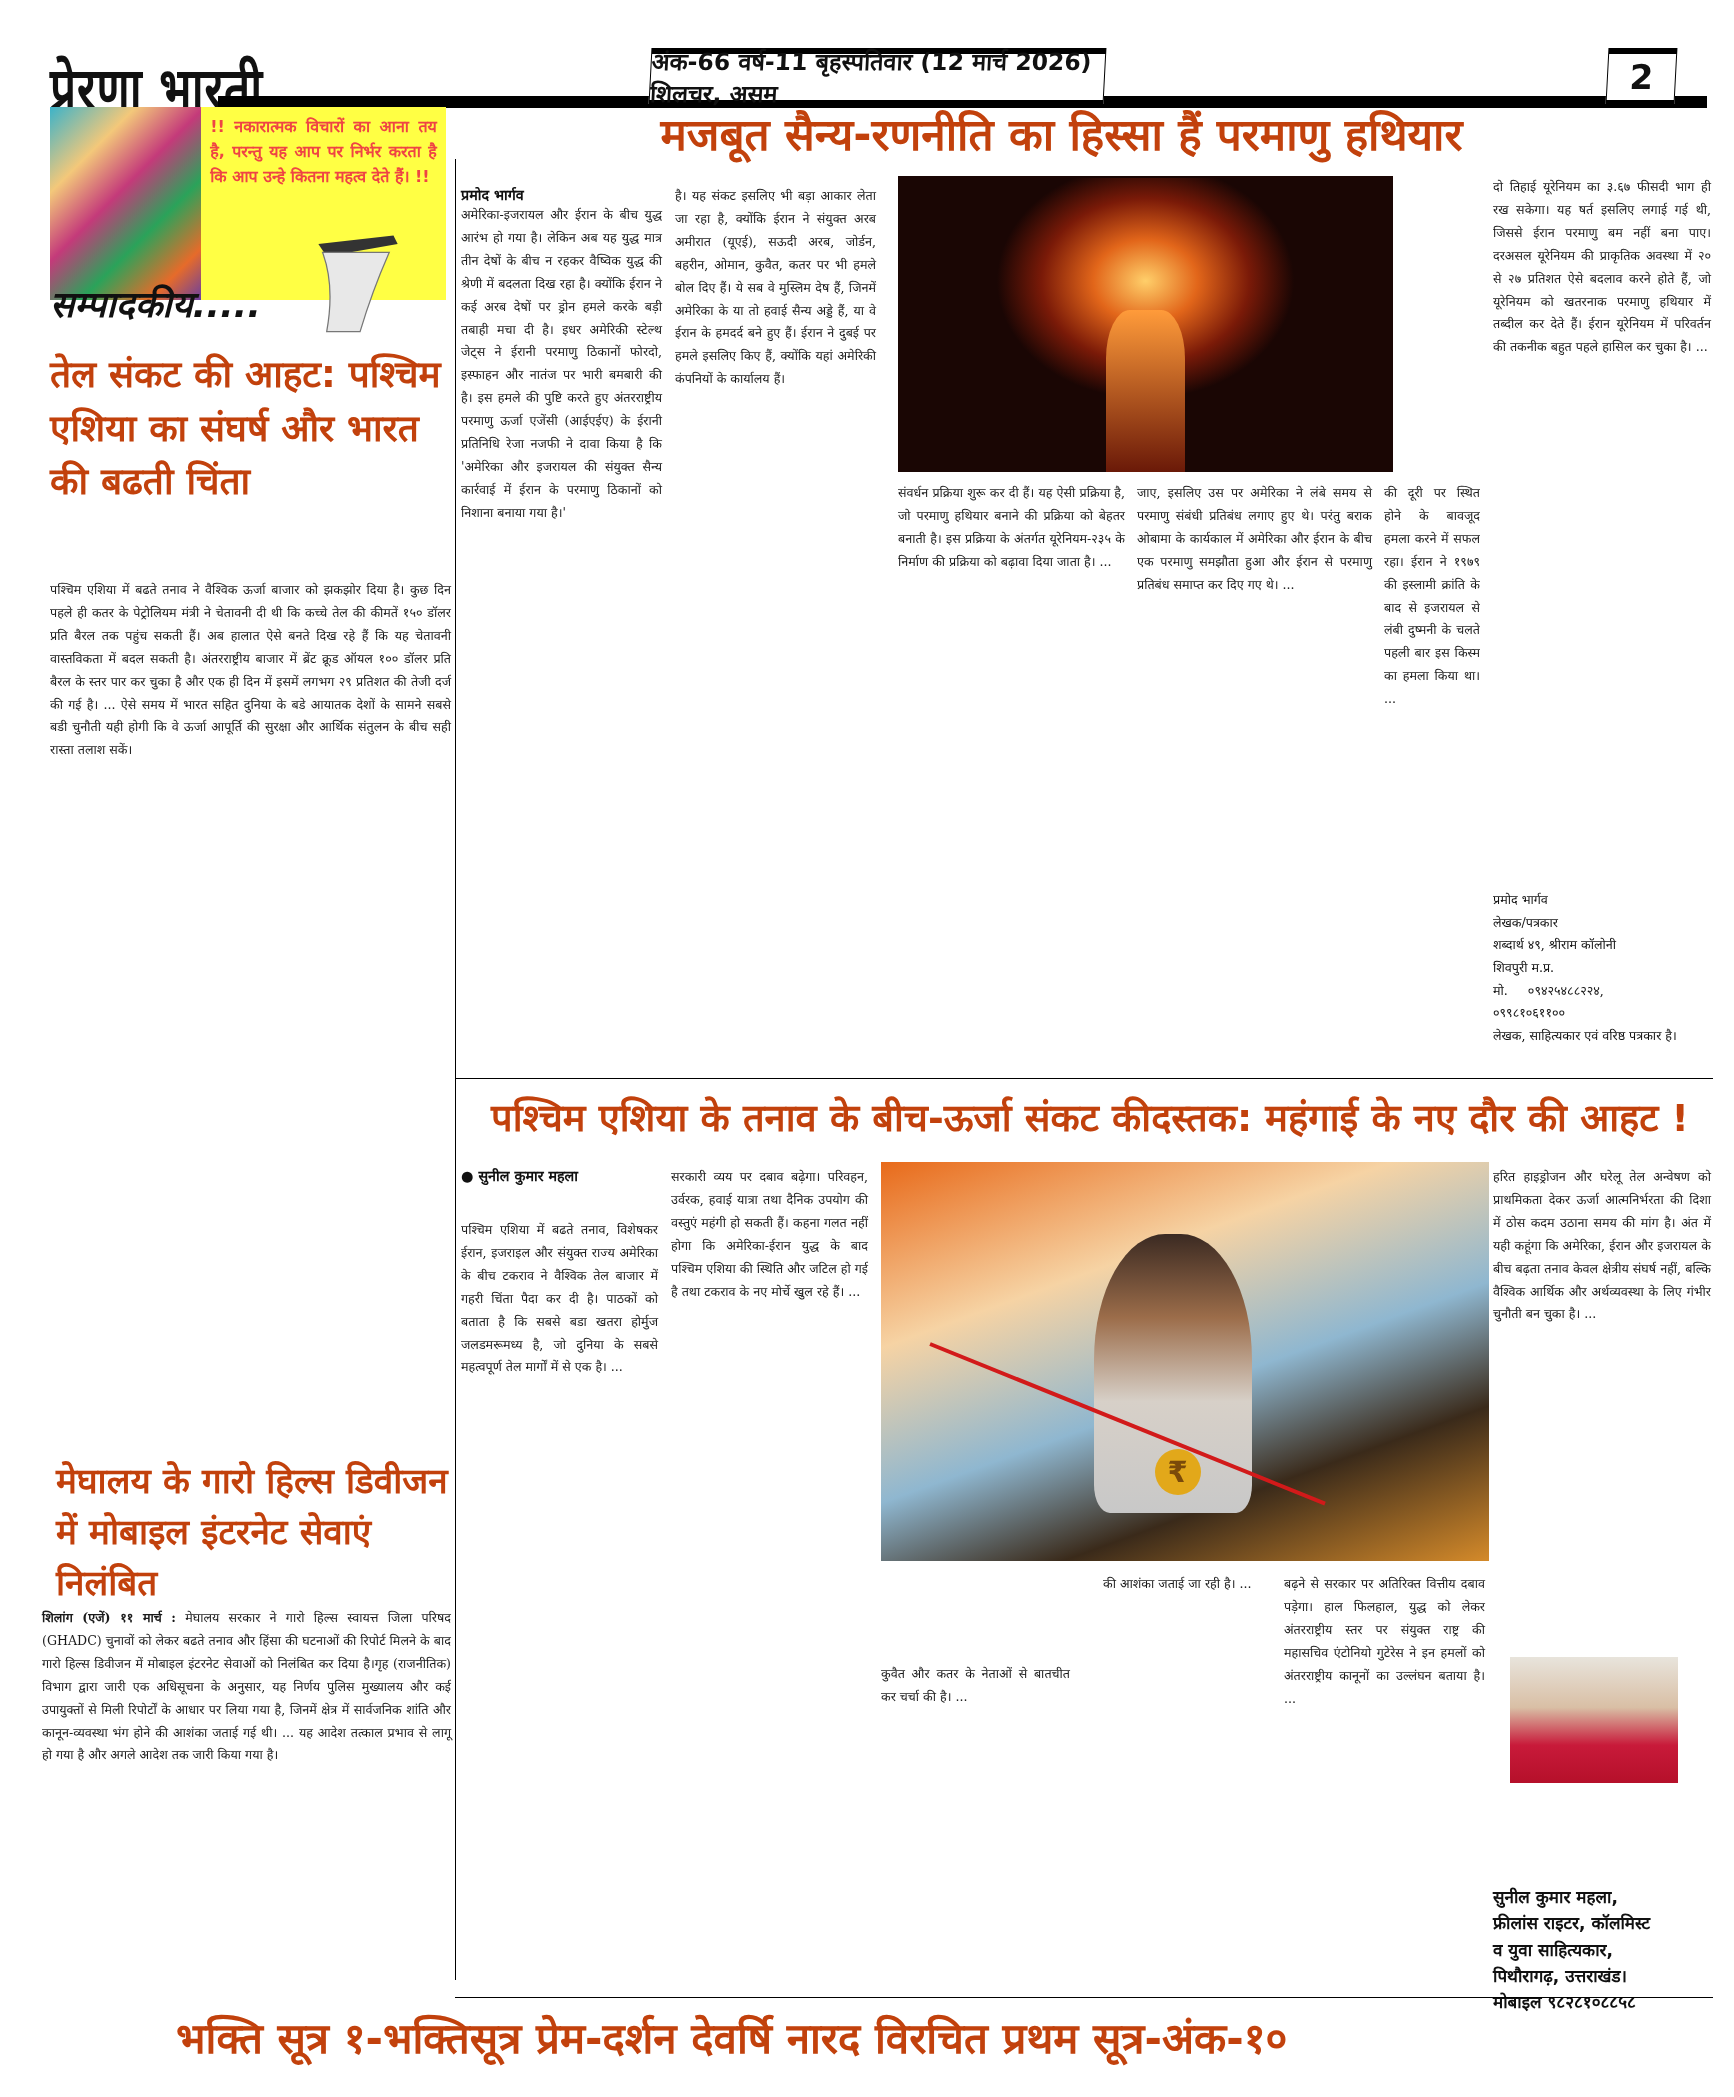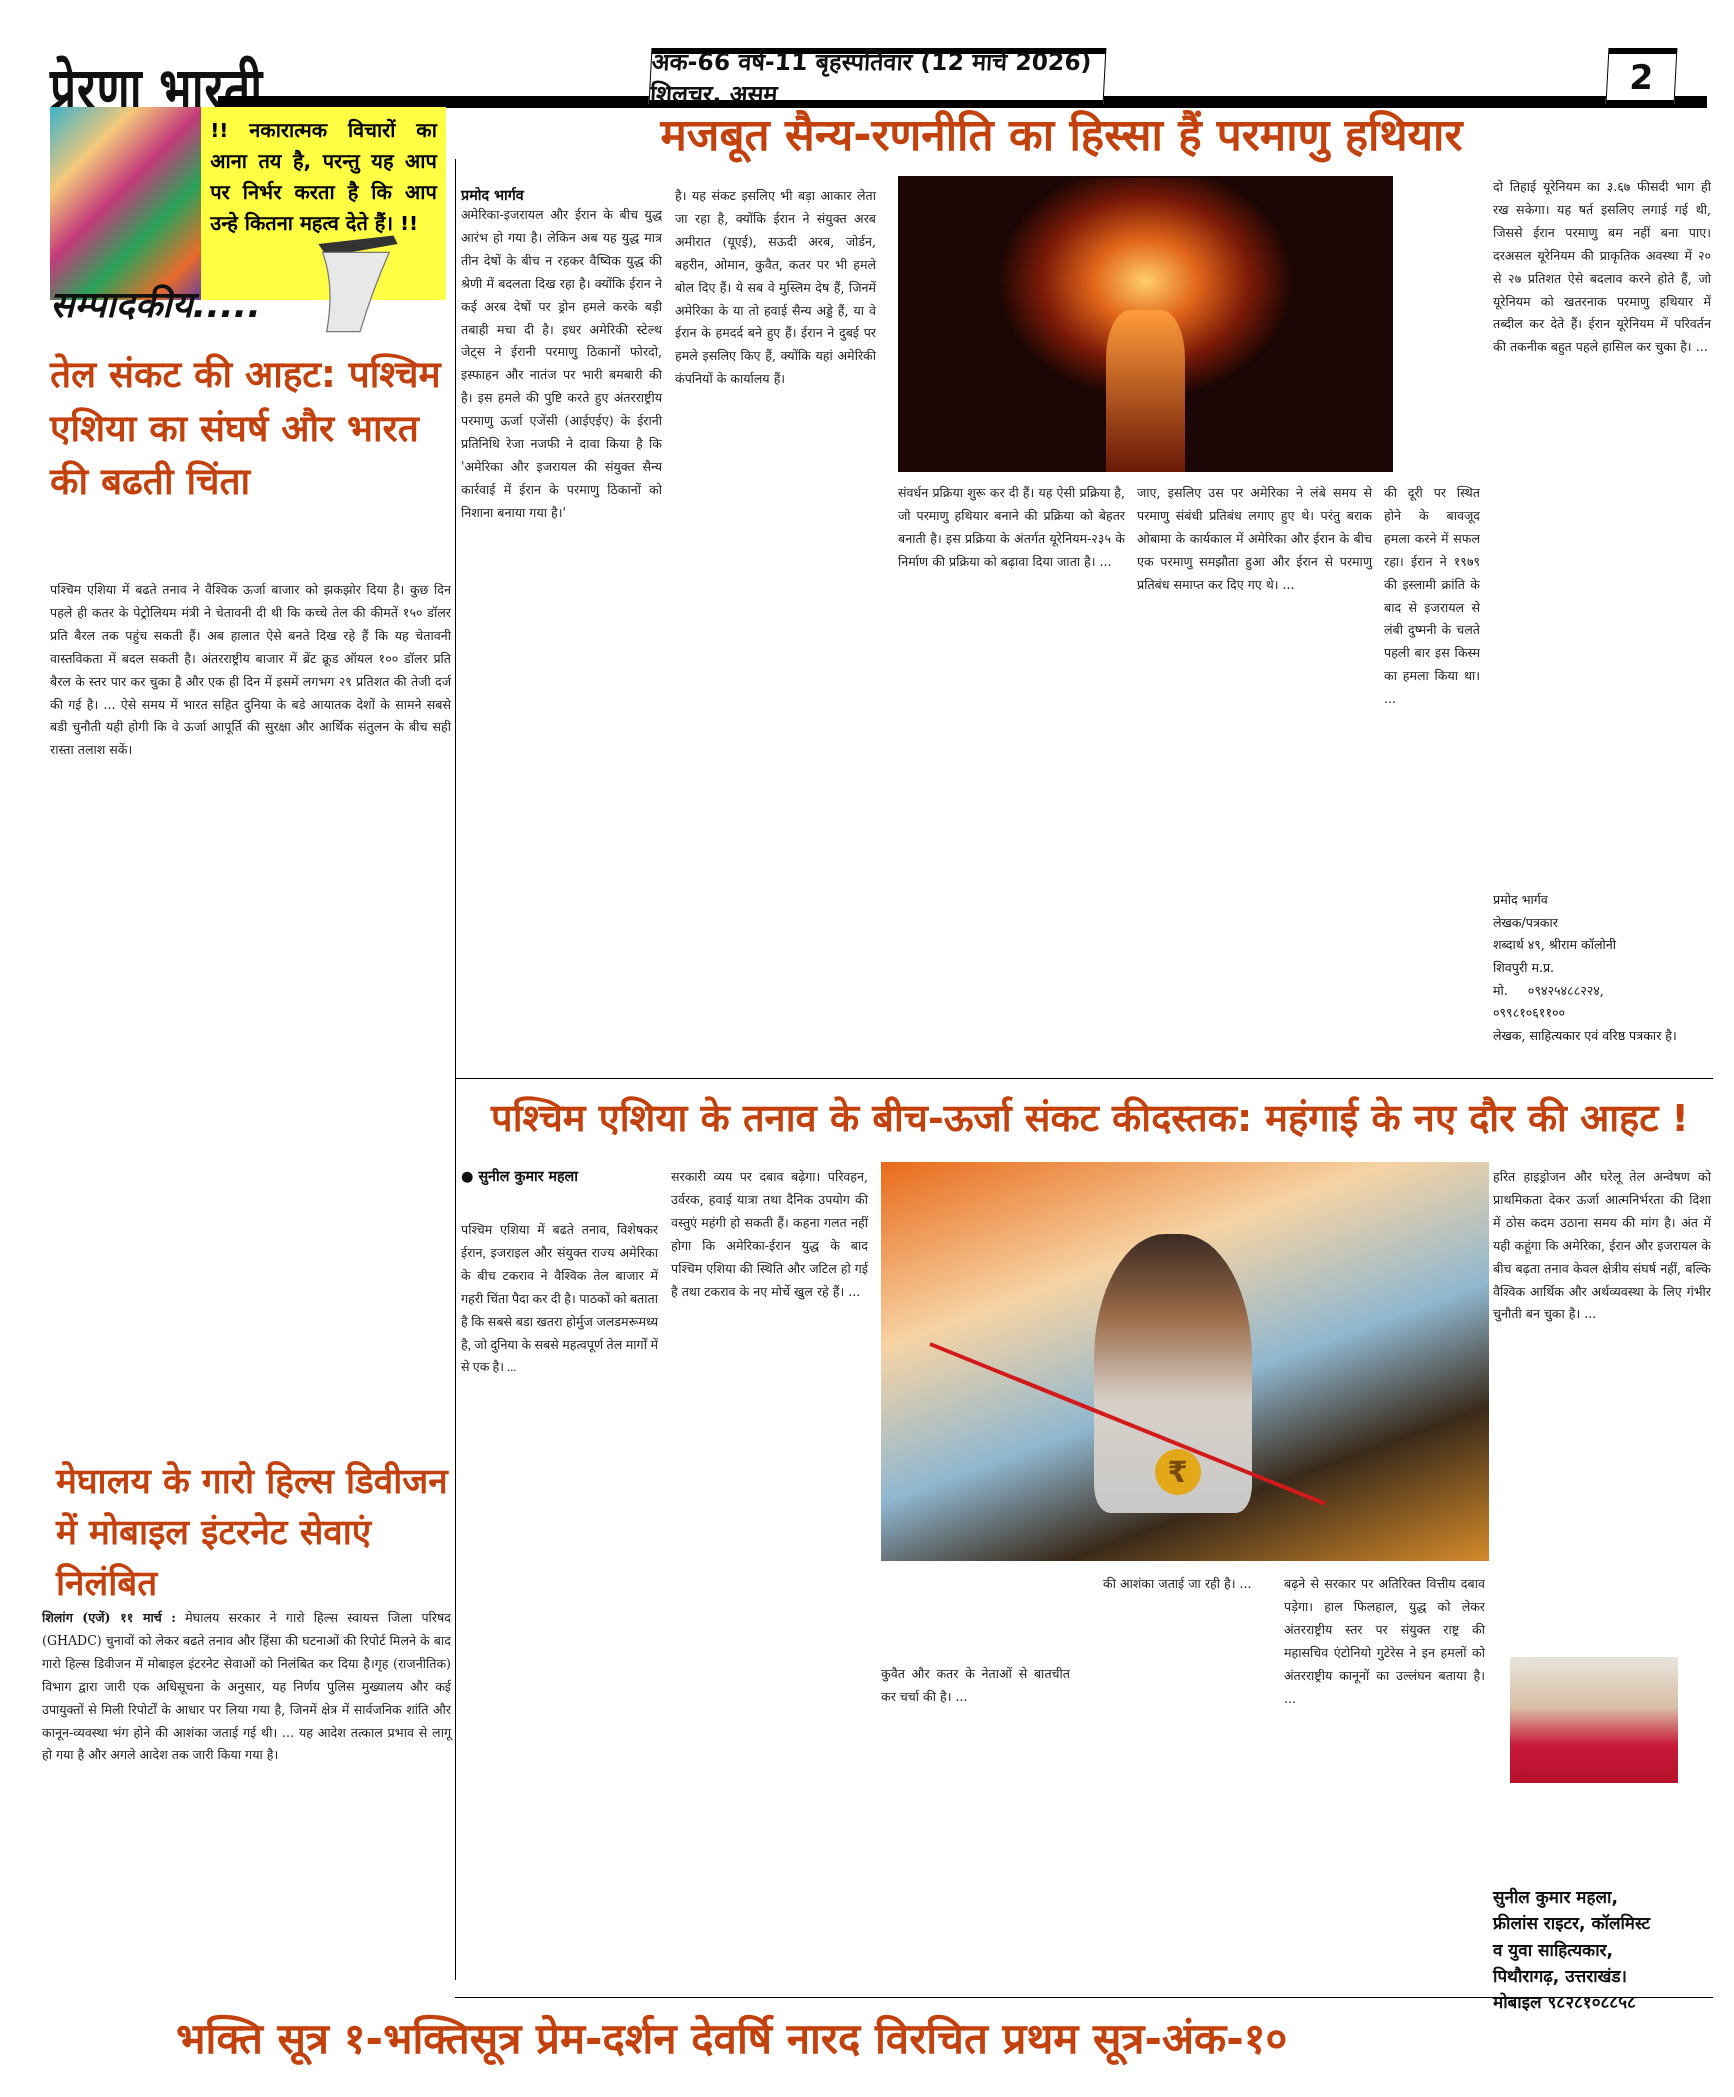--- a/index.html
+++ b/index.html
@@ -8,21 +8,21 @@
   .abs { position: absolute; }
   .masthead-title { left: 50px; top: 46px; font-size: 46px; font-weight: bold; letter-spacing: 0.8px; transform: scaleY(1.3); transform-origin: top left; }
   .masthead-rule { left: 218px; top: 96px; width: 1489px; height: 11.7px; background: #000; }
   .issue-box { left: 650px; top: 48px; width: 453px; height: 46px; border: 1.7px solid #000; border-top-width: 6.7px; border-bottom-width: 4.2px;
                display: flex; align-items: center; justify-content: center; font-size: 23.5px; font-weight: bold; background:#fff; transform: skewX(-3deg); }
   .page-box { left: 1607px; top: 48px; width: 67px; height: 46px; border: 1.7px solid #000; border-top-width: 6.7px; border-bottom-width: 4.2px;
               display: flex; align-items: center; justify-content: center; font-size: 34px; font-weight: bold; background:#fff; transform: skewX(-3deg); }
   .quote-img { left: 50px; top: 107px; width: 151px; height: 193px;
                background: linear-gradient(135deg,#3cb3c9 0%,#f3c87a 25%,#c43a7a 45%,#2aa35a 65%,#e66b2a 85%,#6a3fa0 100%); }
   .quote-box { left: 201px; top: 107px; width: 245px; height: 193px; background: #ffff44; padding: 8.4px 9.2px; box-sizing: border-box;
-               font-size: 20px; font-weight: bold; line-height: 1.55; text-align: justify; color:#000000; }
+               font-size: 16px; font-weight: bold; line-height: 1.55; text-align: justify; color:#ef4444; }
   .editorial-tag { left: 50px; top: 239px; font-size: 36px; font-weight: bold; font-style: italic; margin-top: 40px; }
   .pen-icon { left: 310px; top: 227px; width: 96px; height: 109px; }
   .h-big { font-weight: bold; line-height: 1.45; color: #c2410c; }
   .ed-headline { left: 50px; top: 348px; width: 399px; font-size: 37px; }
   .body-text { font-family: "DejaVu Serif", "Liberation Serif", serif; font-size: 12.6px; line-height: 1.82; text-align: justify; color: #1a1a1a; }
   .ed-body { left: 50px; top: 579px; width: 401px; }
   .meg-headline { left: 56px; top: 1456px; width: 409px; font-size: 35px; }
   .meg-body { left: 42px; top: 1607px; width: 409px; }
   .nuke-headline { left: 600px; top: 103px; width: 923px; font-size: 44px; text-align: center; }
   .col { position: absolute; }
@@ -98,21 +98,21 @@
   <div><span>मो.</span> &nbsp;&nbsp;&nbsp; <span>०९४२५४८८२२४,</span></div>
   <div>०९९८१०६११००</div>
   <div>लेखक, साहित्यकार एवं वरिष्ठ पत्रकार है।</div>
 </div>
 
 <div class="rule" style="left:455px;top:1078px;width:1258px;height:1.3px;"></div>
 
 <div class="abs h-big mid-headline">पश्चिम एशिया के तनाव के बीच-ऊर्जा संकट कीदस्तक: महंगाई के नए दौर की आहट !</div>
 <div class="col" style="left:461px;top:1166px;width:197px;">
   <div class="byline">● <span>सुनील कुमार महला</span></div>
-  <div class="body-text" style="margin-top:34px;font-family:Liberation Serif, serif;">पश्चिम एशिया में बढते तनाव, विशेषकर ईरान, इजराइल और संयुक्त राज्य अमेरिका के बीच टकराव ने वैश्विक तेल बाजार में गहरी चिंता पैदा कर दी है। पाठकों को बताता है कि सबसे बडा खतरा होर्मुज जलडमरूमध्य है, जो दुनिया के सबसे महत्वपूर्ण तेल मार्गों में से एक है। ...</div>
+  <div class="body-text" style="margin-top:34px;">पश्चिम एशिया में बढते तनाव, विशेषकर ईरान, इजराइल और संयुक्त राज्य अमेरिका के बीच टकराव ने वैश्विक तेल बाजार में गहरी चिंता पैदा कर दी है। पाठकों को बताता है कि सबसे बडा खतरा होर्मुज जलडमरूमध्य है, जो दुनिया के सबसे महत्वपूर्ण तेल मार्गों में से एक है। ...</div>
 </div>
 <div class="col body-text" style="left:671px;top:1166px;width:197px;">सरकारी व्यय पर दबाव बढ़ेगा। परिवहन, उर्वरक, हवाई यात्रा तथा दैनिक उपयोग की वस्तुएं महंगी हो सकती हैं। कहना गलत नहीं होगा कि अमेरिका-ईरान युद्ध के बाद पश्चिम एशिया की स्थिति और जटिल हो गई है तथा टकराव के नए मोर्चे खुल रहे हैं। ...</div>
 <div class="abs mid-img">
   <div class="mid-person"></div>
     <div class="mid-arrow"></div>
   <div class="mid-rupee">₹</div>
 </div>
 <div class="col body-text" style="left:881px;top:1663px;width:189px;">कुवैत और कतर के नेताओं से बातचीत कर चर्चा की है। ...</div>
 <div class="col body-text" style="left:1082px;top:1573px;width:189px;margin-left:21px;">की आशंका जताई जा रही है। ...</div>
 <div class="col body-text" style="left:1284px;top:1573px;width:201px;">बढ़ने से सरकार पर अतिरिक्त वित्तीय दबाव पड़ेगा। हाल फिलहाल, युद्ध को लेकर अंतरराष्ट्रीय स्तर पर संयुक्त राष्ट्र की महासचिव एंटोनियो गुटेरेस ने इन हमलों को अंतरराष्ट्रीय कानूनों का उल्लंघन बताया है। ...</div>

